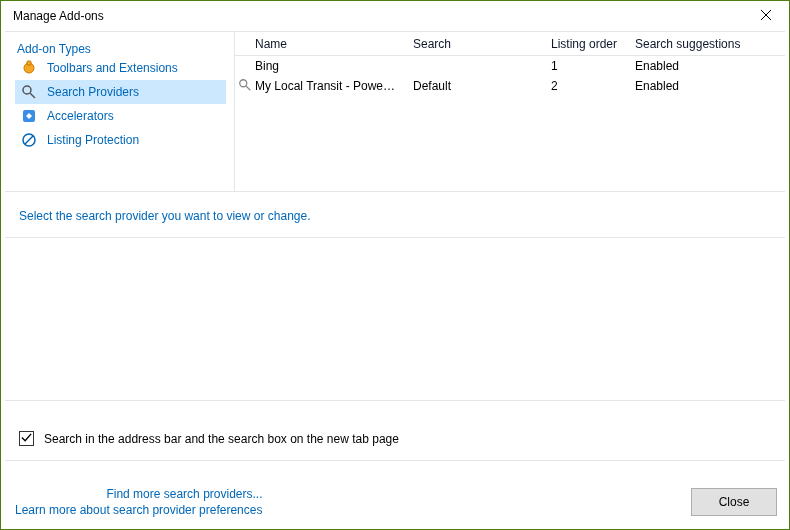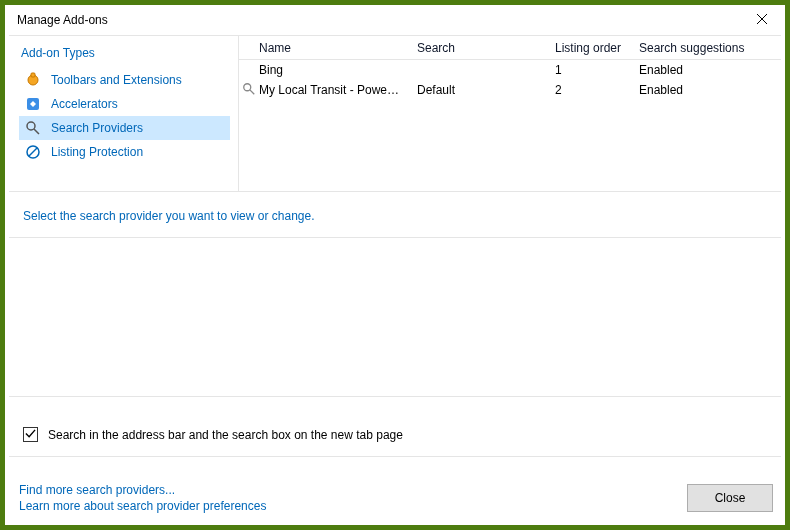--- a/index.html
+++ b/index.html
@@ -11,21 +11,21 @@
       margin: 0;
       padding: 0;
       background: #fff;
       width: 790px;
       height: 530px;
       overflow: hidden;
     }
     .window {
       width: 790px;
       height: 530px;
-      border: 5px solid #4d7c0f;
+      border: 1px solid #4d7c0f;
       background: #fff;
       display: flex;
       flex-direction: column;
     }
     .titlebar {
       height: 30px;
       display: flex;
       align-items: center;
       justify-content: space-between;
       padding: 0 0 0 12px;
@@ -57,21 +57,20 @@
       border-bottom: 1px solid #e5e5e5;
       margin: 0 4px;
     }
     .sidebar {
       width: 230px;
       padding: 10px 8px 8px 10px;
       border-right: 1px solid #e5e5e5;
     }
     .sidebar-header {
       color: #0067b8;
-      margin-bottom: 8px;
       padding-left: 2px;
     }
     .sidebar-item {
       display: flex;
       align-items: center;
       gap: 10px;
       padding: 4px 6px;
       cursor: pointer;
       border-radius: 0;
     }
@@ -164,20 +163,21 @@
     .footer {
       display: flex;
       justify-content: space-between;
       align-items: center;
       padding: 10px 12px 12px 14px;
     }
     .footer-links {
       display: flex;
       flex-direction: column;
       gap: 2px;
+      align-items: flex-end;
     }
     .footer-links span {
       color: #0067b8;
       cursor: pointer;
     }
     .close-button {
       width: 86px;
       height: 28px;
       background: #e1e1e1;
       border: 1px solid #adadad;
@@ -211,38 +211,38 @@
       <div class="sidebar-item">
         <span class="icon">
           <svg viewBox="0 0 16 16">
               <circle cx="8" cy="8" r="5" fill="#f5a623" stroke="#c77800" stroke-width="1"></circle>
               <rect x="6" y="1" width="4" height="4" rx="1" fill="#f5a623" stroke="#c77800" stroke-width="1"></rect>
             </svg>
         </span>
         <span class="label">Toolbars and Extensions</span>
       </div>
 
+      <div class="sidebar-item selected">
+        <span class="icon">
+          <svg viewBox="0 0 16 16">
+              <circle cx="6" cy="6" r="4" fill="none" stroke="#555" stroke-width="1.5"></circle>
+              <line x1="9" y1="9" x2="14" y2="14" stroke="#555" stroke-width="1.5"></line>
+            </svg>
+        </span>
+        <span class="label">Search Providers</span>
+      </div>
+
       <div class="sidebar-item">
         <span class="icon">
           <svg viewBox="0 0 16 16">
               <rect x="2" y="2" width="12" height="12" rx="2" fill="#3b8ee6"></rect>
               <path d="M5 8 L8 5 L11 8 L8 11 Z" fill="#fff"></path>
             </svg>
         </span>
         <span class="label">Accelerators</span>
-      </div>
-
-      <div class="sidebar-item selected">
-        <span class="icon">
-          <svg viewBox="0 0 16 16">
-              <circle cx="6" cy="6" r="4" fill="none" stroke="#555" stroke-width="1.5"></circle>
-              <line x1="9" y1="9" x2="14" y2="14" stroke="#555" stroke-width="1.5"></line>
-            </svg>
-        </span>
-        <span class="label">Search Providers</span>
       </div>
 
       <div class="sidebar-item">
         <span class="icon">
           <svg viewBox="0 0 16 16">
               <circle cx="8" cy="8" r="6" fill="none" stroke="#0067b8" stroke-width="1.5"></circle>
               <line x1="4" y1="12" x2="12" y2="4" stroke="#0067b8" stroke-width="1.5"></line>
             </svg>
         </span>
         <span class="label">Listing Protection</span>

